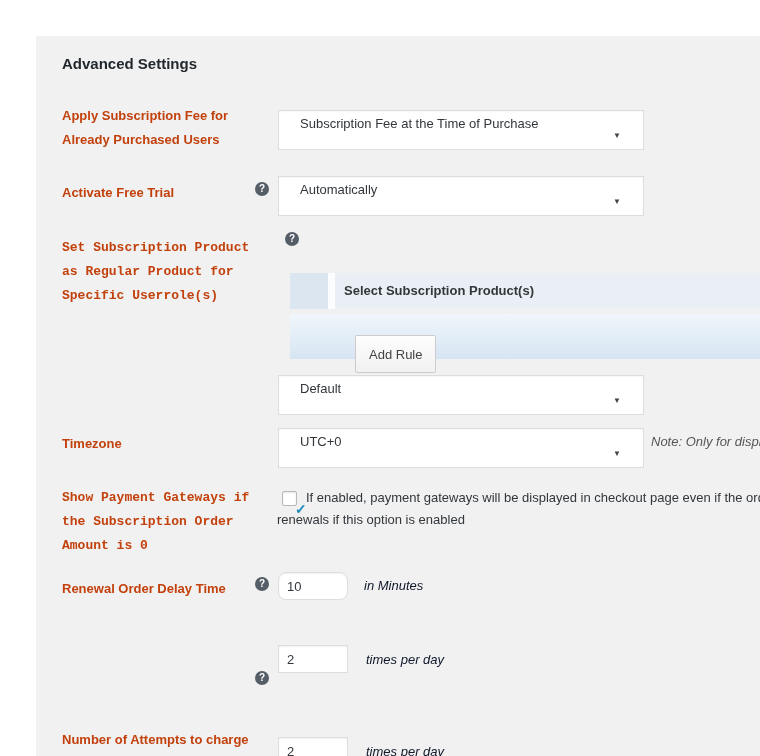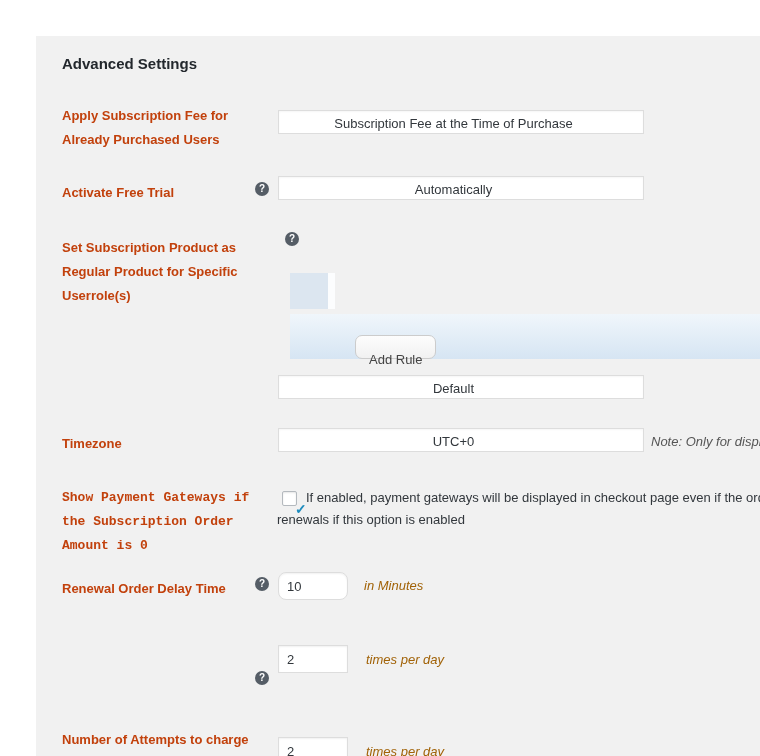--- a/index.html
+++ b/index.html
@@ -8,57 +8,57 @@
   .page {
     position:relative; width:760px; height:756px;
     background:#f1f1f1; overflow:hidden;
   }
   .abs { position:absolute; }
   .page-title { left:14px; top:7px; font-size:15px; font-weight:bold; color:#23282d; }
   .field-label {
     left:14px; width:205px; font-weight:bold; color:#c2410c; line-height:24px;
   }
   .select {
-    left:230px; width:366px; height:24px; background:#fff;
+    left:230px; width:366px; height:40px; background:#fff;
     border:1px solid #ddd; box-shadow:inset 0 1px 2px rgba(0,0,0,.04);
     line-height:26px; padding:0 24px 0 9px; color:#32373c; cursor:pointer;
-    white-space:nowrap; overflow:hidden;text-align:center;
+    white-space:nowrap; overflow:hidden;
   }
   .select .arrow {
     position:absolute; right:10px; top:0; line-height:26px; font-size:8px; color:#444;
   }
   .help {
     width:14px; height:14px; border-radius:50%; background:#555d66; color:#fff;
     font-size:10px; font-weight:bold; text-align:center; line-height:14px; cursor:pointer;
   }
   .text-input {
     left:230px; width:70px; height:28px; background:#fff; border:1px solid #ddd;
     box-shadow:inset 0 1px 2px rgba(0,0,0,.06); padding:0 8px; color:#32373c; font-size:13px;
     font-family:"Liberation Sans", sans-serif;
   }
-  .suffix { font-style:italic; color:#a16207; white-space:nowrap; }
+  .suffix { font-style:italic; color:#0f172a; white-space:nowrap; }
   .note { font-style:italic; color:#555; white-space:nowrap; }
   .desc { color:#32373c; white-space:nowrap; }
 
   
   .rules-table { left:230px; top:213px; width:530px; height:86px; }
   .th-cell { position:absolute; top:0; height:36px; line-height:36px; background:#e9eff5; }
   .th-c1 { left:0; width:38px; background:#dce6f0; }
   .th-c2 { left:45px; width:425px; padding-left:9px; font-weight:bold; color:#32373c; }
   .th-c3 { left:475px; width:300px; padding-left:9px; font-weight:bold; color:#32373c; white-space:nowrap; }
   .gap-v { position:absolute; top:0; height:36px; background:#fcfdfe; }
   .gv1 { left:38px; width:7px; } .gv2 { left:470px; width:5px; }
   .tbl-body {
     position:absolute; left:0; top:41px; right:-230px; height:45px;
     background:linear-gradient(to bottom, #f0f6fb, #d6e5f3);
   }
   .add-rule-btn {
-    position:absolute; left:53px; top:9px; height:18px; padding:11px 13px;
+    position:absolute; left:53px; top:9px; height:38px; padding:4px 13px;
     background:linear-gradient(to bottom, #fdfdfd, #f1f1f1);
-    border:1px solid #ccc; border-radius:7px; color:#444; font-size:13px;
+    border:1px solid #ccc; border-radius:2px; color:#444; font-size:13px;
     line-height:25px; cursor:pointer;
   }
   
   .checkbox {
     left:234px; top:443px; width:15px; height:15px; background:#fff;
     border:1px solid #b4b9be; border-radius:2px; box-shadow:inset 0 1px 2px rgba(0,0,0,.1);
     cursor:pointer;
   }
   .checkbox .check {
     position:absolute; left:0px; top:-3px; color:#1e8cbe; font-size:14px; font-weight:bold;
@@ -77,26 +77,27 @@
     <span class="arrow">▼</span>
   </div>
 
   <div class="abs field-label" style="top:133px;">Activate Free Trial</div>
   <div class="abs help" style="left:207px; top:134px;">?</div>
   <div class="abs select" style="top:128px;">
     <span>Automatically</span>
     <span class="arrow">▼</span>
   </div>
 
-  <div class="abs field-label" style="top:188px;">Set Subscription Product as Regular Product for Specific Userrole(s)</div>
+  <div class="abs field-label" style="top:188px;font-family:Liberation Mono, monospace;">Set Subscription Product as Regular Product for Specific Userrole(s)</div>
   <div class="abs help" style="left:237px; top:184px;">?</div>
 
   <div class="abs rules-table">
     <div class="th-cell th-c1"></div>
     <div class="gap-v gv1"></div>
+    <div class="th-cell th-c2">Select Subscription Product(s)</div>
     <div class="gap-v gv2"></div>
     <div class="th-cell th-c3">Select Userrole(s)</div>
     <div class="tbl-body">
       <button class="add-rule-btn">Add Rule</button>
     </div>
   </div>
 
   <div class="abs select" style="top:327px;">
     <span>Default</span>
     <span class="arrow">▼</span>

